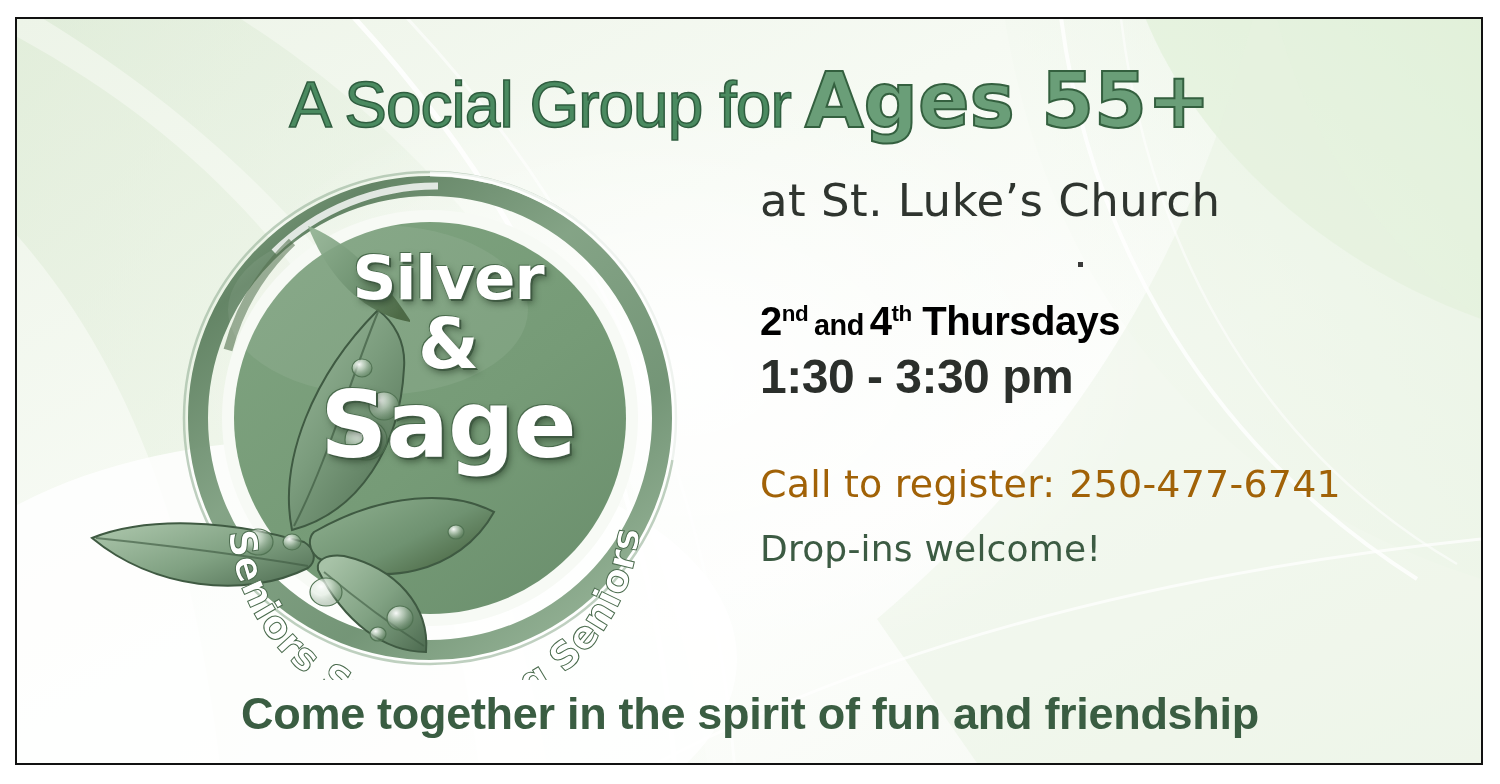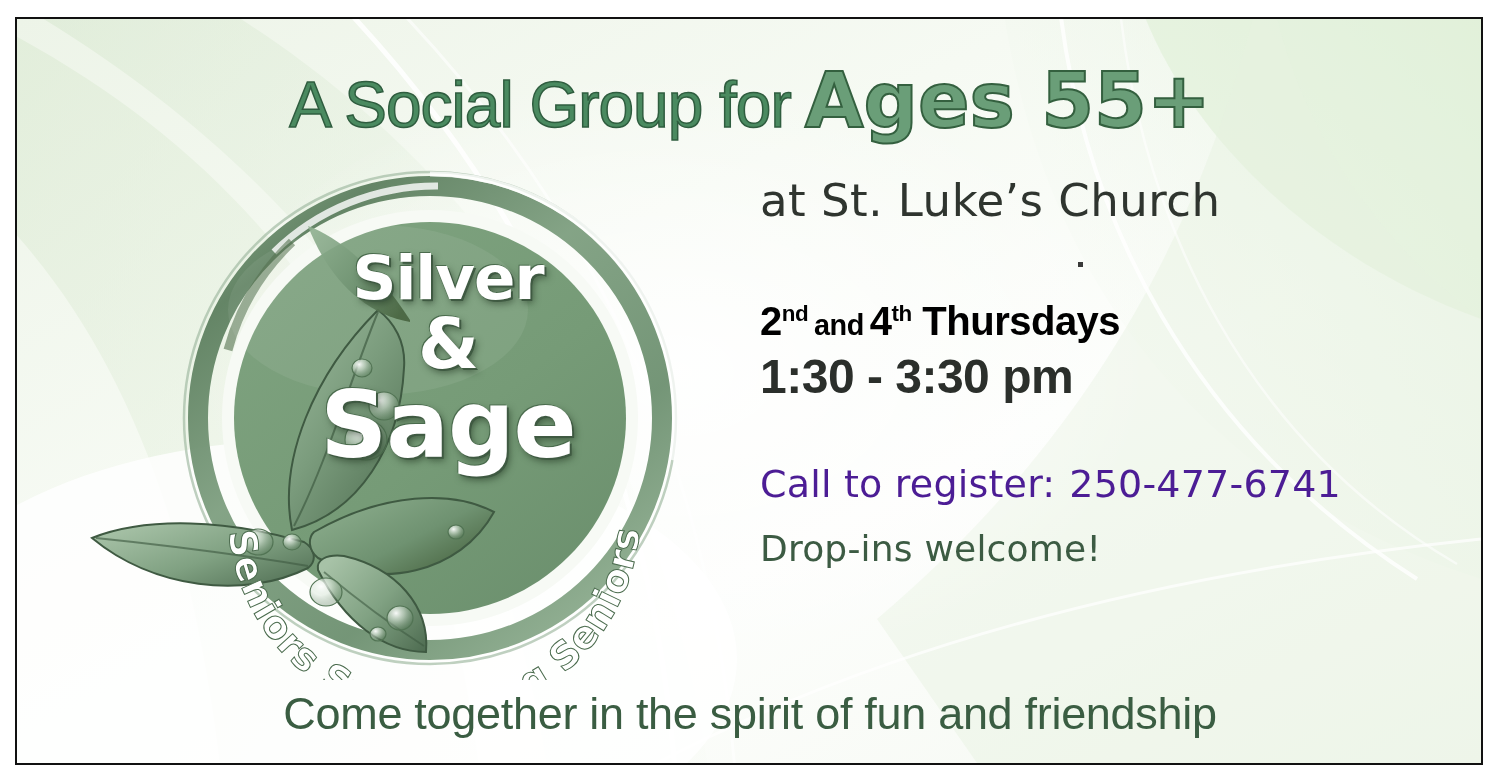--- a/index.html
+++ b/index.html
@@ -172,21 +172,21 @@
     font-family: "Liberation Sans", sans-serif;
     font-weight: bold;
     font-size: 48px;
     color: #2b2f2b;
     margin-top: 5px;
     letter-spacing: -0.5px;
   }
   .info .call {
     font-family: "DejaVu Sans", sans-serif;
     font-size: 38px;
-    color: #4c1d95;
+    color: #a16207;
     margin-top: 58px;
     letter-spacing: 0.2px;
   }
   .info .call .phone { margin-left: 14px; }
   .info .dropins {
     font-family: "DejaVu Sans", sans-serif;
     font-size: 36px;
     color: #3c5b43;
     margin-top: 22px;
     letter-spacing: 0.2px;
@@ -194,21 +194,21 @@
 
   
   .tagline {
     position: absolute;
     left: 0;
     top: 688px;
     width: 1500px;
     text-align: center;
     z-index: 4;
     font-family: "Liberation Sans Narrow", "Liberation Sans", sans-serif;
-    font-weight: normal;
+    font-weight: bold;
     font-size: 45px;
     color: #3a5d42;
     letter-spacing: -0.3px;
     white-space: nowrap;
   }
 </style>
 </head>
 <body>
 
 <div class="flyer">

